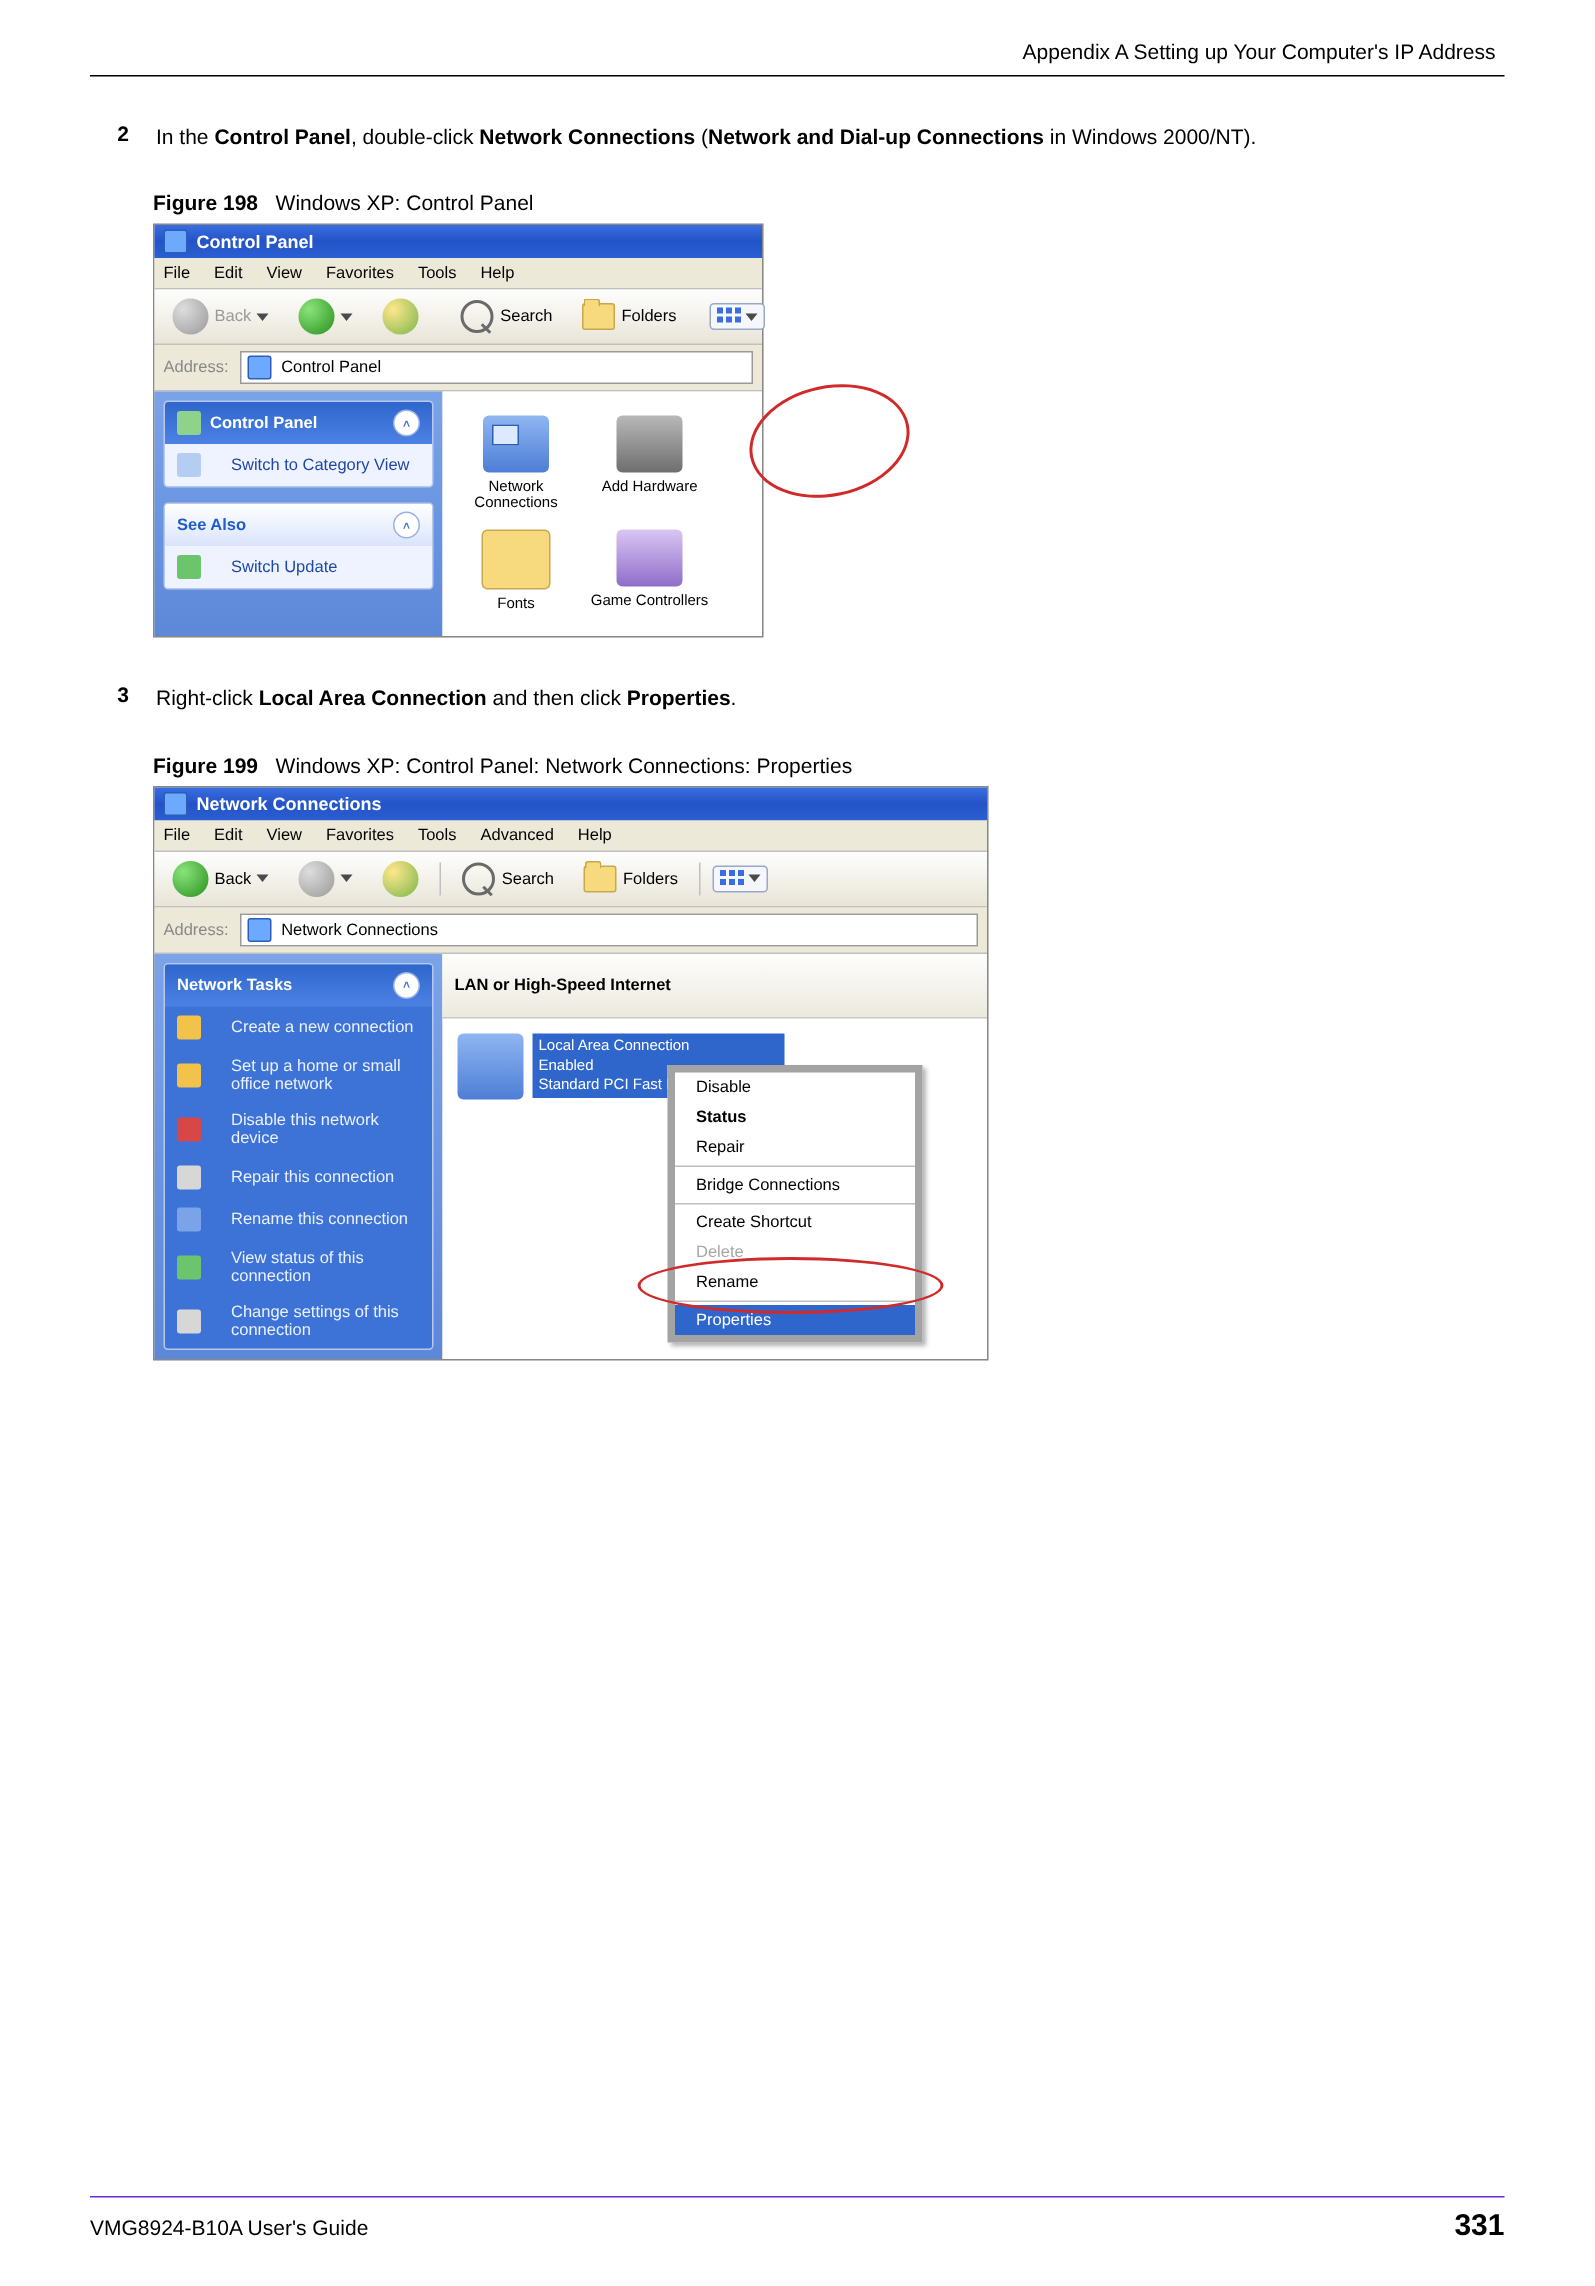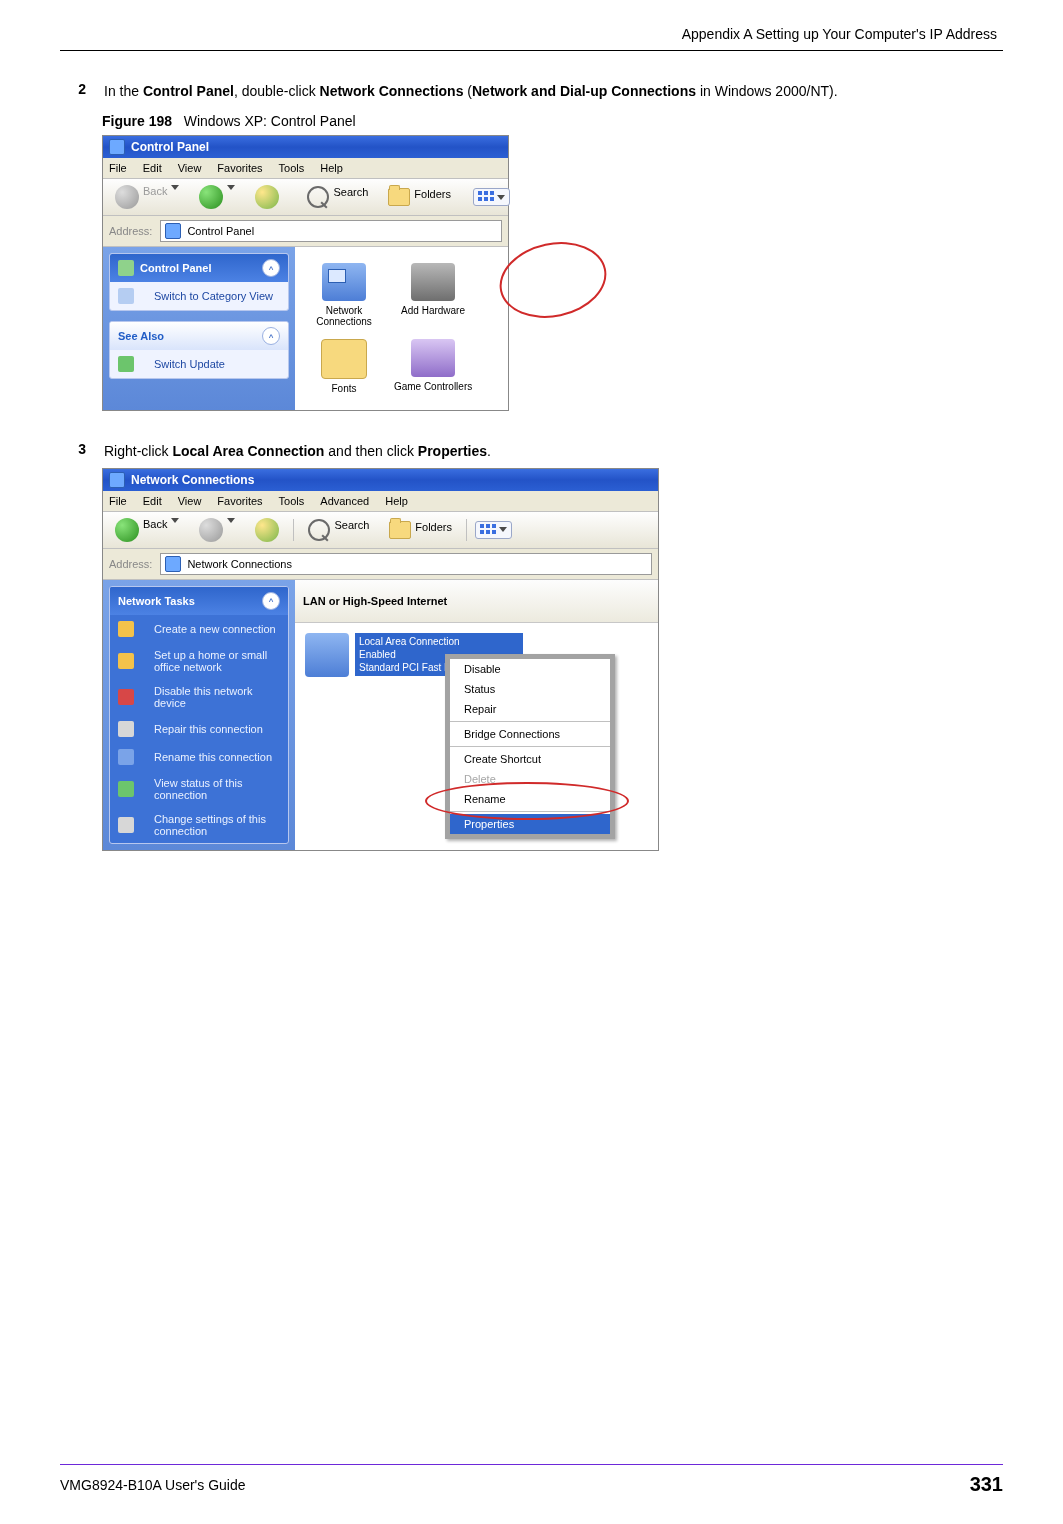--- a/index.html
+++ b/index.html
@@ -3,30 +3,30 @@
 <meta charset="utf-8">
 <style>
   html,body{margin:0;padding:0;background:#fff;font-family:Verdana,Geneva,sans-serif;color:#000;font-size:14px}
   .page{width:1063px;height:1524px;position:relative;margin:0 auto;box-sizing:border-box;padding:20px 60px 40px 60px}
   .hdr-line{border-top:1px solid #000;margin-top:8px}
   .hdr-title{text-align:right;font-size:14px;margin-top:6px;padding-right:6px}
   .step{display:flex;margin:30px 0 6px 0}
   .step-num{width:26px;font-weight:700;text-align:right;margin-right:18px}
   .step-body{flex:1;line-height:1.45}
   .bold{font-weight:700}
-  .figcap{margin:12px 0 6px 42px;font-size:14px}
+  .figcap{margin:26px 0 6px 42px;font-size:14px}
   .figb{font-weight:700}
   
   .xpwin{border:1px solid #888;width:405px;margin-left:42px;background:#ece9d8;font-family:Tahoma,Verdana,sans-serif;font-size:11px}
   .xpwin2{width:555px}
   .titlebar{background:linear-gradient(to bottom,#3a6ee0 0%,#2353c7 50%,#2b5fd3 100%);color:#fff;padding:3px 6px;font-weight:700;font-size:12px;display:flex;align-items:center;gap:6px}
   .titlebar .sysicon{width:14px;height:14px;background:#6da9ff;border:1px solid #2c5fb3;border-radius:2px}
   .menubar{background:#ece9d8;padding:4px 6px;font-size:11px;display:flex;gap:16px;border-bottom:1px solid #c0c0c0}
   .toolbar{background:linear-gradient(#fefefe,#e8e5d7);padding:4px 6px;display:flex;align-items:center;gap:8px;border-bottom:1px solid #c0c0c0}
-  .tbtn{display:flex;align-items:flex-start;gap:4px;padding:2px 6px;border-radius:3px}
+  .tbtn{display:flex;align-items:center;gap:4px;padding:2px 6px;border-radius:3px}
   .tbtn.disabled{color:#9a9a9a}
   .circ{width:24px;height:24px;border-radius:50%;display:inline-block}
   .circ.gray{background:radial-gradient(circle at 30% 30%,#ddd,#999)}
   .circ.green{background:radial-gradient(circle at 30% 30%,#89e47a,#2a8f1e)}
   .circ.up{background:radial-gradient(circle at 30% 30%,#ffe78c,#7ab64a)}
   .sep{width:1px;height:22px;background:#c0c0c0}
   .mag{width:18px;height:18px;border:2px solid #6a6a6a;border-radius:50%;position:relative}
   .mag:after{content:"";position:absolute;width:2px;height:8px;background:#6a6a6a;transform:rotate(-45deg);left:14px;top:13px}
   .foldericon{width:20px;height:16px;background:#f7d97e;border:1px solid #c9a84d;border-radius:2px;position:relative}
   .foldericon:before{content:"";position:absolute;top:-4px;left:0;width:9px;height:4px;background:#f7d97e;border:1px solid #c9a84d;border-bottom:none;border-radius:2px 2px 0 0}
@@ -196,20 +196,23 @@
     </div>
   </div>
 
   <div class="step">
     <div class="step-num">3</div>
     <div class="step-body">
       <span>Right-click </span><span class="bold">Local Area Connection</span><span> and then click </span><span class="bold">Properties</span><span>.</span>
     </div>
   </div>
 
+  <div class="figcap">
+    <span class="figb">Figure 199</span>&nbsp;&nbsp;&nbsp;<span>Windows XP: Control Panel: Network Connections: Properties</span>
+  </div>
 
   <div class="xpwin xpwin2">
     <div class="titlebar">
       <span class="sysicon"></span>
       <span>Network Connections</span>
     </div>
     <div class="menubar">
       <span>File</span>
       <span>Edit</span>
       <span>View</span>
@@ -302,21 +305,21 @@
         <div class="lan">
           <span class="lanicon"></span>
           <span class="lantext">
             <span>Local Area Connection</span><br>
             <span>Enabled</span><br>
             <span>Standard PCI Fast Ethernet Adapter</span>
           </span>
         </div>
         <div class="ctxmenu">
           <div>Disable</div>
-          <div style="font-weight:400">Status</div>
+          <div style="font-weight:700">Status</div>
           <div>Repair</div>
           <div class="msep"></div>
           <div>Bridge Connections</div>
           <div class="msep"></div>
           <div>Create Shortcut</div>
           <div class="dis">Delete</div>
           <div>Rename</div>
           <div class="msep"></div>
           <div class="sel">Properties</div>
         </div>

